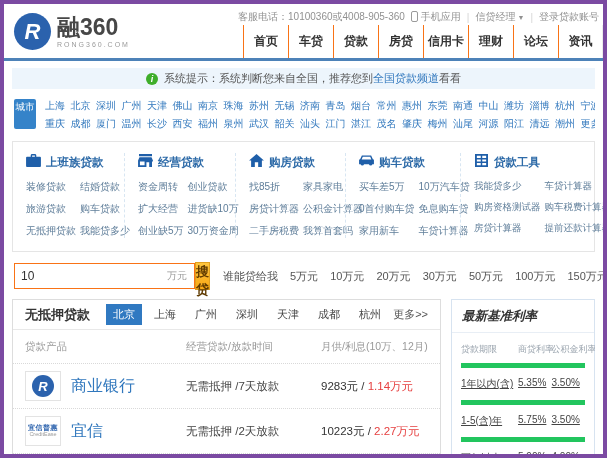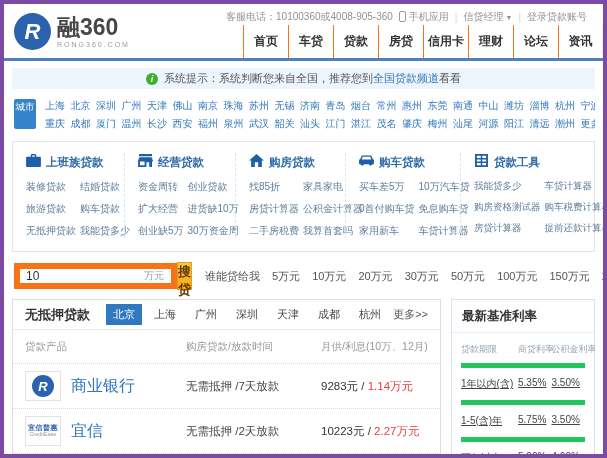--- a/index.html
+++ b/index.html
@@ -8,21 +8,21 @@
   .frame { width:607px; height:458px; border:4px solid #7b4aa2; background:#fff; overflow:hidden; }
 
   
   .header { position:relative; height:57px; border-bottom:3px solid #4d82b8; background:#fff; }
   .logo { position:absolute; left:10px; top:9px; display:flex; align-items:center; cursor:pointer; }
   .logo-circle { width:37px; height:37px; border-radius:50%; background:#2b62ad; color:#fff;
     display:flex; align-items:center; justify-content:center; font-size:22px; font-weight:bold; font-style:italic; }
   .logo-text { margin-left:6px; }
   .logo-brand { font-size:23px; color:#474747; font-weight:bold; line-height:1; }
   .logo-domain { font-size:7px; color:#9a9a9a; letter-spacing:2px; margin-top:2px; }
-  .utility { position:absolute; top:6px; right:16px; font-size:10px; color:#919191; display:flex; align-items:center; gap:6px; white-space:nowrap; }
+  .utility { position:absolute; top:6px; right:4px; font-size:10px; color:#919191; display:flex; align-items:center; gap:6px; white-space:nowrap; }
   .utility a { color:#919191; text-decoration:none; cursor:pointer; }
   .utility .sep { color:#d5d5d5; }
   .phone-glyph { display:inline-block; width:7px; height:11px; border:1px solid #9a9a9a; border-radius:2px; margin-right:3px; vertical-align:-2px; }
   .caret { font-size:7px; color:#919191; margin-left:2px; }
   .nav { position:absolute; right:0; bottom:0; display:flex; }
   .nav-item { width:45px; height:33px; display:flex; align-items:center; justify-content:center;
     font-size:12px; font-weight:bold; color:#333; border-left:1px solid #f97316; cursor:pointer; text-decoration:none; }
   .nav-item:last-child { border-right:1px solid #ececec; }
 
   
@@ -48,21 +48,21 @@
   .cat-c1 { width:111px; } .cat-c2 { width:111px; } .cat-c3 { width:110px; } .cat-c4 { width:115px; } .cat-c5 { width:134px; }
   .cat-head { display:flex; align-items:center; gap:5px; margin-bottom:9px; cursor:pointer; }
   .cat-head svg { width:15px; height:13px; fill:#1f5fa9; }
   .cat-title { font-size:11.5px; font-weight:bold; color:#2e6ba8; white-space:nowrap;text-align:right; }
   .cat-links { display:grid; grid-template-columns:1fr 1fr; row-gap:8px; column-gap:4px; }
   .cat-link { font-size:10px; color:#5e7d99; text-decoration:none; white-space:nowrap; cursor:pointer; }
   .cat-c5 .cat-link { font-size:9.5px; }
 
   
   .searchbar { margin:10px 8px 0 10px; display:flex; align-items:center; }
-  .search-box { display:flex; align-items:center; width:163px; height:26px; border:6px solid #f97316; background:#fff; }
+  .search-box { display:flex; align-items:center; width:181px; height:26px; border:1px solid #f97316; background:#fff; }
   .search-box input { flex:1; min-width:0; border:none; outline:none; font-size:12px; color:#333; padding:0 6px;
     font-family:"Liberation Sans",sans-serif; }
   .search-unit { flex:none; font-size:10px; color:#999; padding-right:7px; }
   .search-btn { height:28px; width:62px; border:1px solid #e0a020; background:linear-gradient(#fdc53e,#f9a816);
     font-size:13px; font-weight:bold; color:#5f3a00; cursor:pointer; font-family:"Liberation Sans",sans-serif; }
   .search-prompt { margin-left:13px; font-size:11px; color:#555; white-space:nowrap; }
   .amounts { display:flex; gap:12px; margin-left:12px; white-space:nowrap; }
   .amount-link { font-size:11px; color:#555; text-decoration:none; cursor:pointer; }
 
   
@@ -84,21 +84,21 @@
   .mini-ce { text-align:center; line-height:1; }
   .mini-ce .l1 { font-size:7px; font-weight:bold; color:#2b62ad; letter-spacing:0.5px; }
   .mini-ce .l2 { font-size:5.5px; color:#9a9a9a; margin-top:1px; }
   .lr-name { font-size:16px; color:#3077bd; text-decoration:none; cursor:pointer; white-space:nowrap; }
   .lr-type { font-size:11.5px; color:#444; white-space:nowrap; }
   .lr-price { font-size:11.5px; color:#333; white-space:nowrap; }
   .lr-price .red { color:#e64040; }
 
   .side { flex:1; display:flex; flex-direction:column; gap:12px; }
   .side-panel { border:1px solid #d7e3f0; background:#fff; }
-  .side-head { padding:8px 10px 7px; font-size:12.5px; font-weight:bold; color:#333; border-bottom:1px solid #e8eef5; }
+  .side-head { padding:8px 10px 7px; font-size:12.5px; font-weight:bold; color:#333; border-bottom:1px solid #e8eef5;font-style:italic; }
   .rates-table { padding:2px 9px 4px; }
   .rates-hrow { display:grid; grid-template-columns:46% 27% 27%; font-size:9px; color:#9aa4ae; padding:8px 0 7px; white-space:nowrap; }
   .rates-row { display:grid; grid-template-columns:46% 27% 27%; font-size:10px; color:#444; padding:9px 0; border-top:5px solid #22c55e; white-space:nowrap;text-decoration:underline; }
 </style>
 </head>
 <body>
 
 <div class="frame">
 
   <div class="header">
@@ -301,21 +301,21 @@
             <a class="tab">广州</a>
             <a class="tab">深圳</a>
             <a class="tab">天津</a>
             <a class="tab">成都</a>
             <a class="tab">杭州</a>
           </div>
         <a class="more-link">更多&gt;&gt;</a>
       </div>
       <div class="thead">
         <span>贷款产品</span>
-        <span>购房贷款/放款时间</span>
+        <span>经营贷款/放款时间</span>
         <span>月供/利息(10万、12月)</span>
       </div>
       <div id="loan-rows">
           <div class="loan-row">
             <div class="lr-prod">
               <span class="logo-box">
                 <span class="mini-rong">R</span>
               </span>
               <a class="lr-name">商业银行</a>
             </div>

